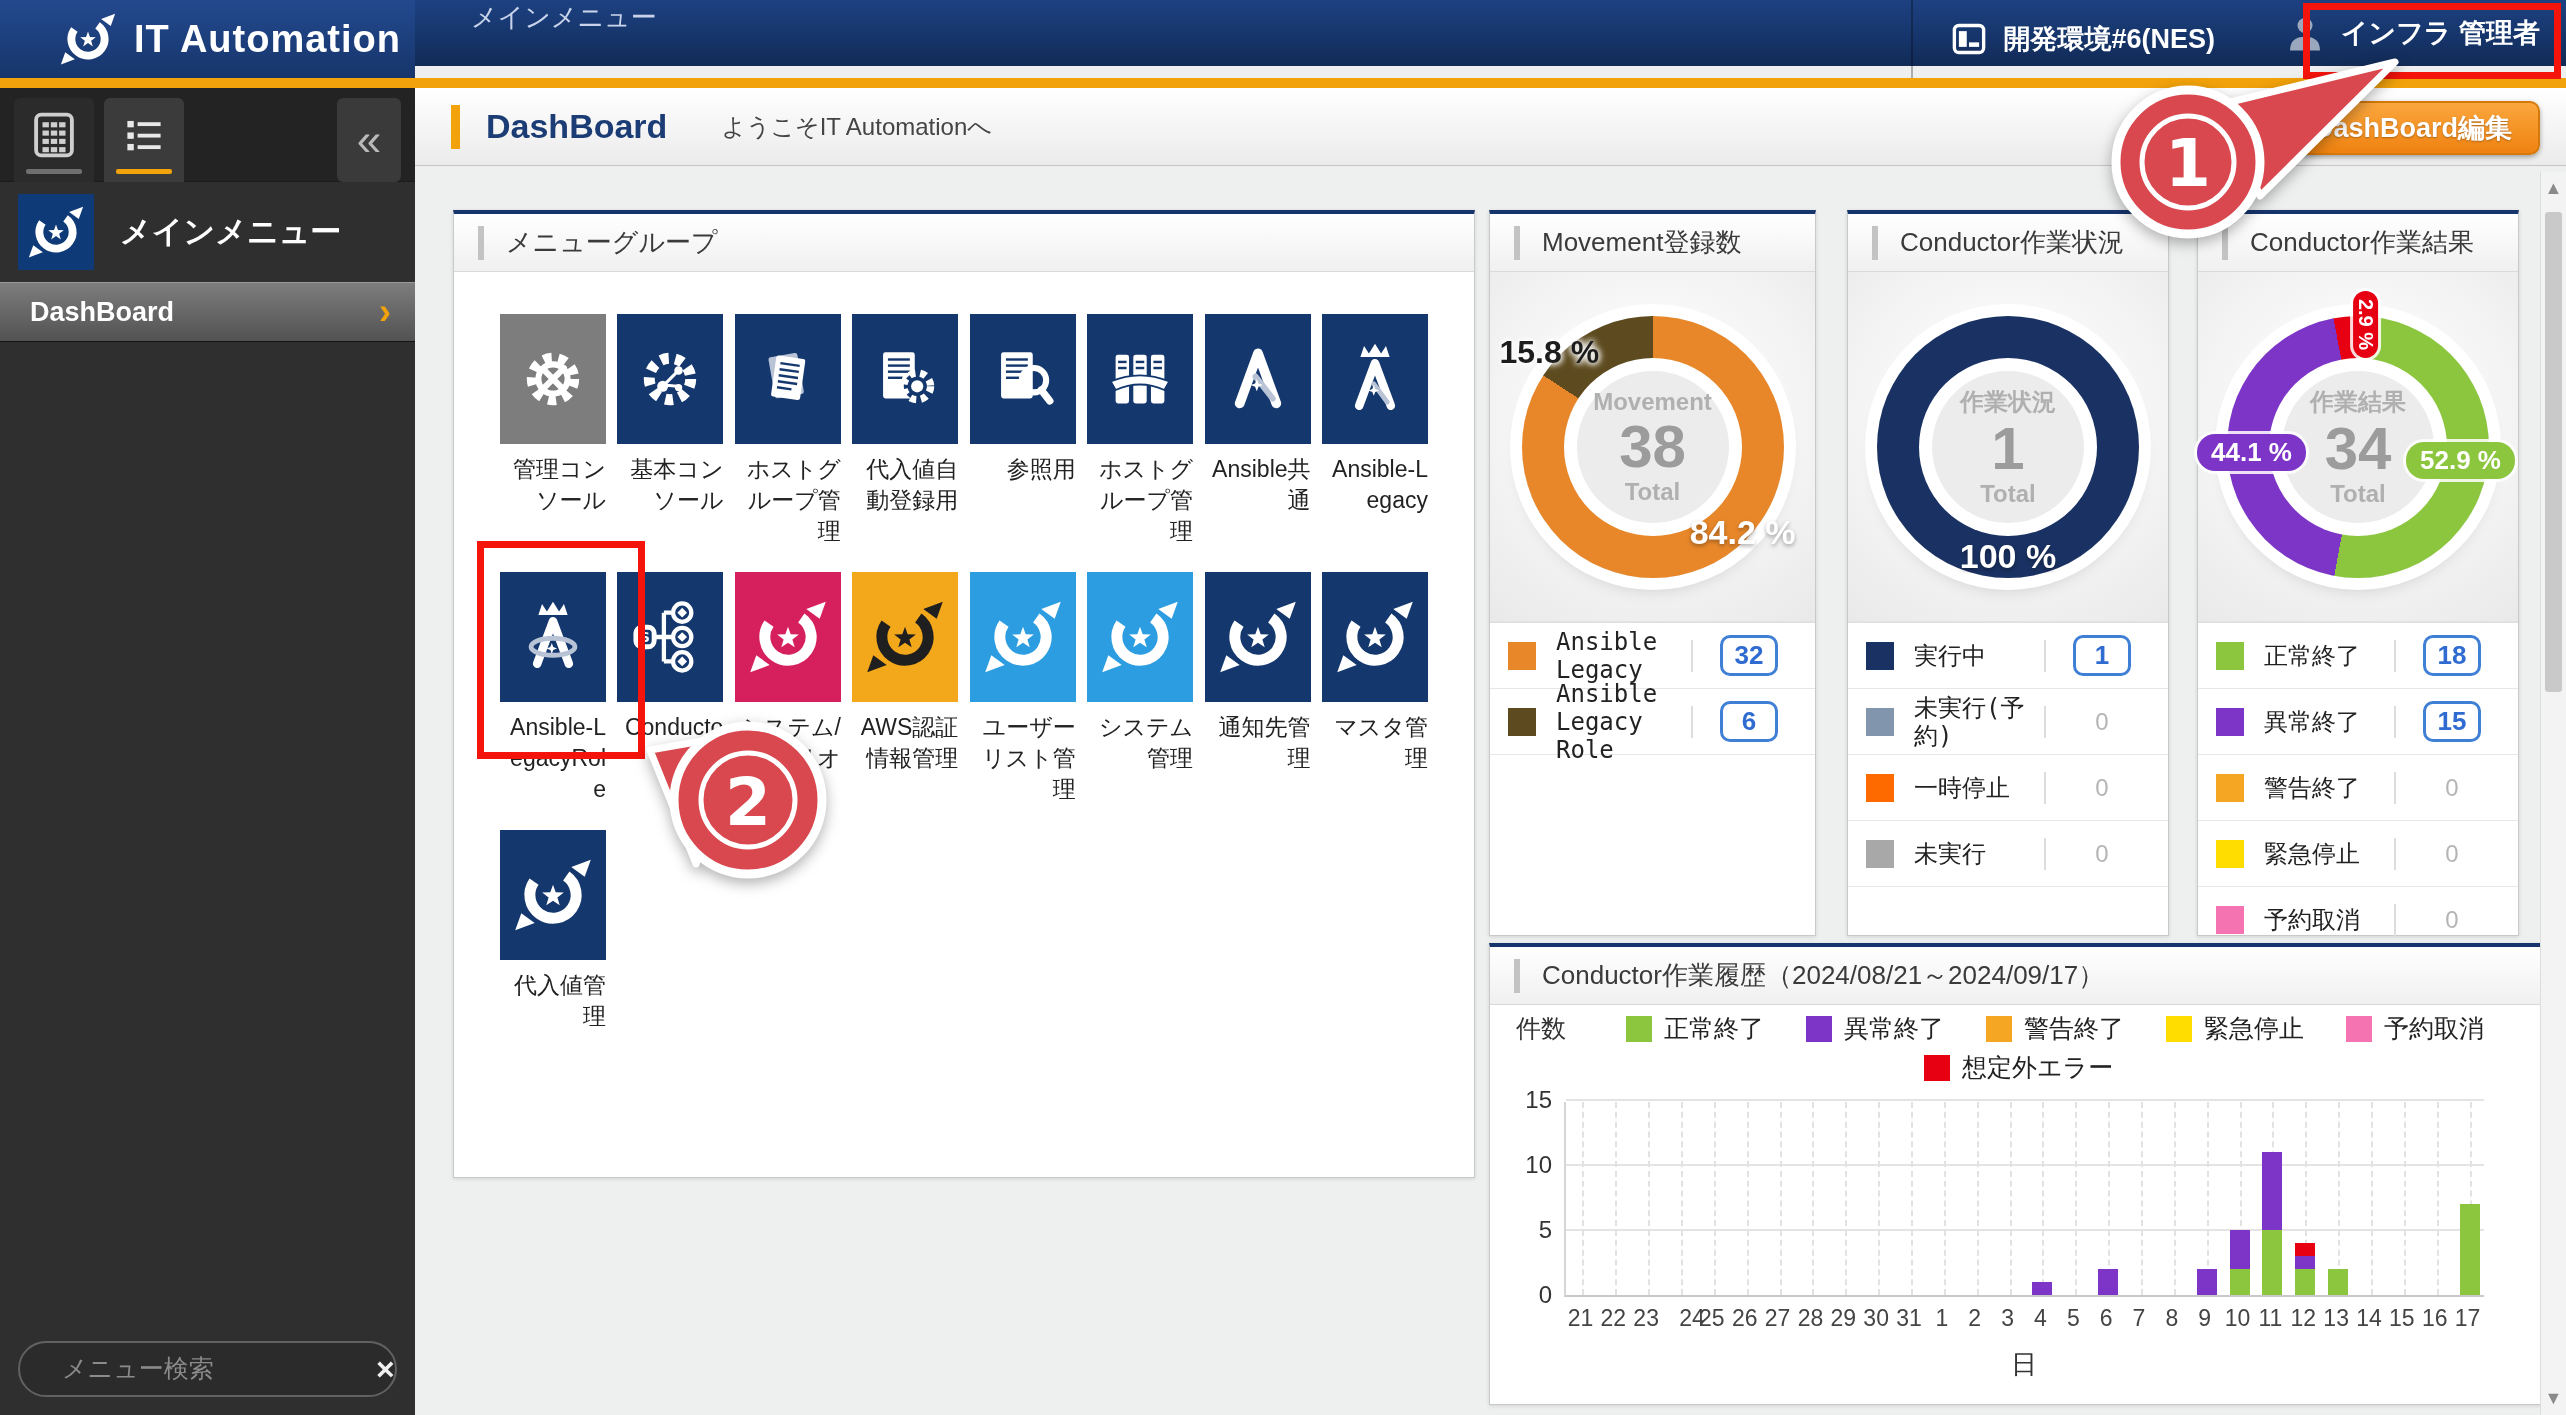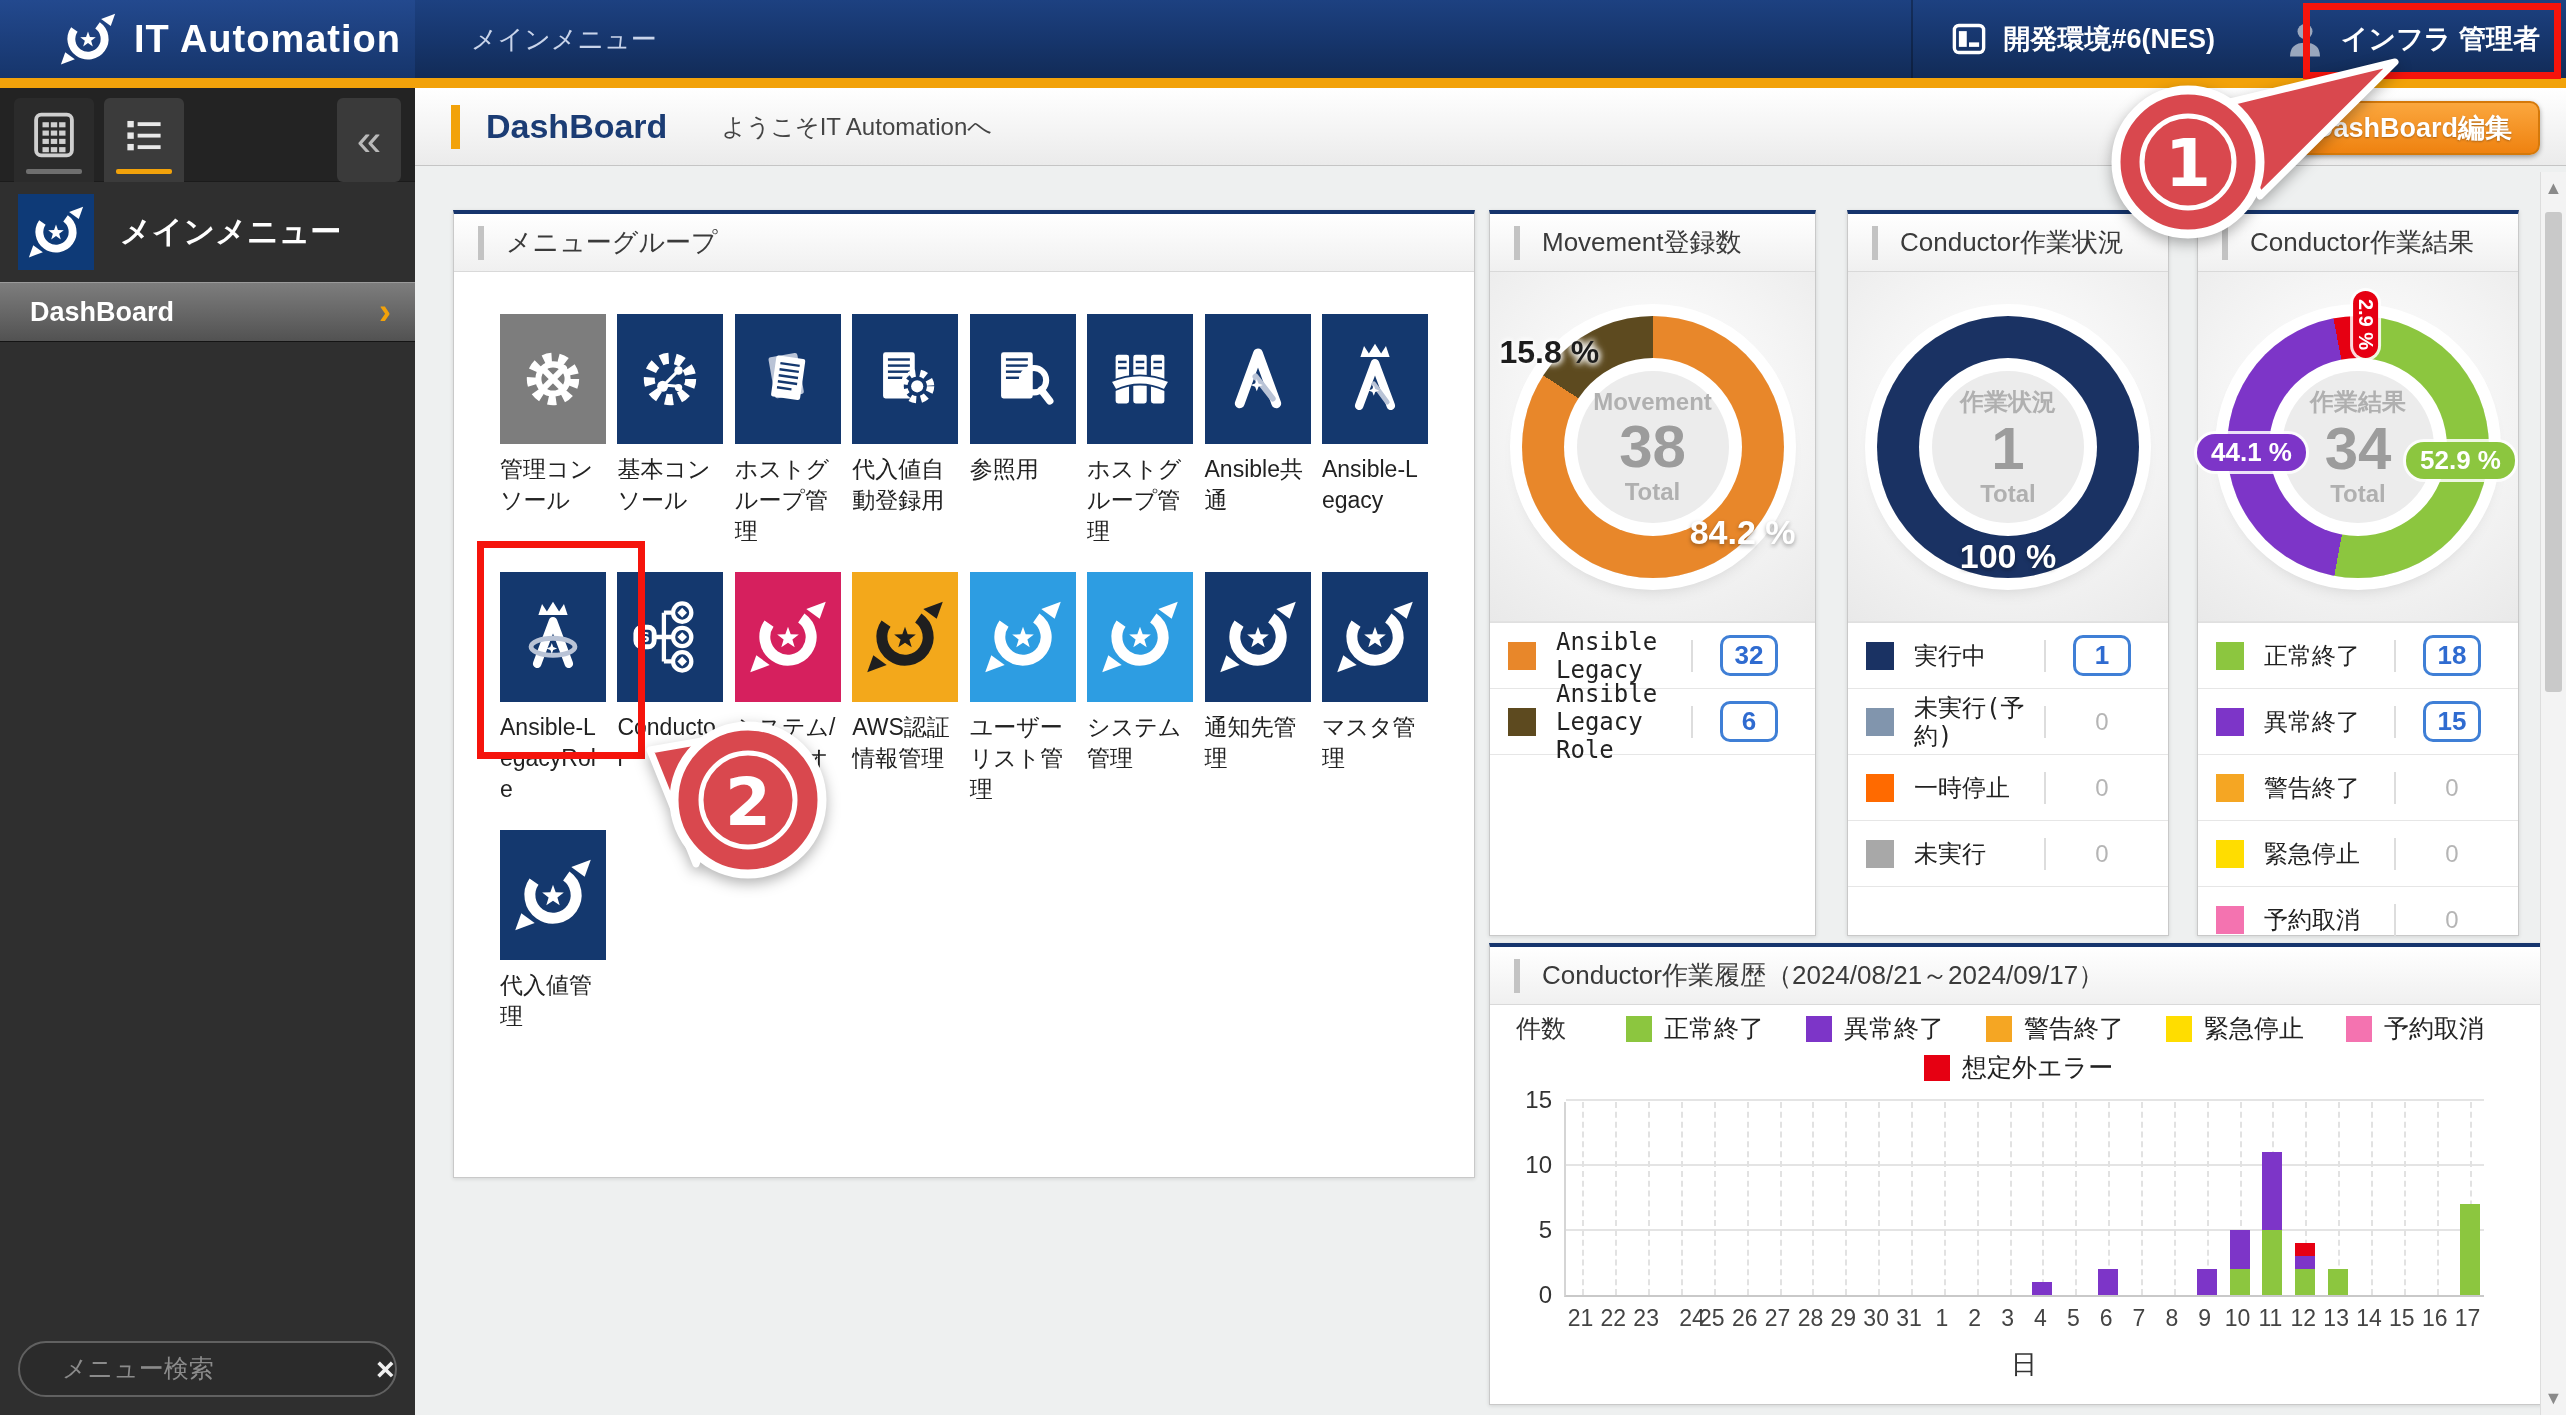--- a/index.html
+++ b/index.html
@@ -1,20 +1,20 @@
 <!DOCTYPE html>
 <html><head>
 <meta charset="utf-8">
 <style>
   html,body{margin:0;padding:0;width:2566px;height:1415px;overflow:hidden;
     font-family:"Liberation Sans","DejaVu Sans",sans-serif;background:#eef0f0;}
   *{box-sizing:border-box;}
 
   
-  #header{position:absolute;left:0;top:0;width:2566px;height:78px;display:flex;align-items:center;
+  #header{position:absolute;left:0;top:0;width:2566px;height:66px;display:flex;
     background:linear-gradient(180deg,#1d4181 0%,#16356b 55%,#122b57 100%);}
   #logo-block{width:415px;height:78px;display:flex;align-items:center;
     background:linear-gradient(180deg,#23498e,#16356b);}
   #logo-block svg{width:56px;height:56px;margin-left:60px;}
   #app-title{color:#fff;font-size:38px;font-weight:bold;margin-left:18px;letter-spacing:1px;}
   #nav-menu{color:#c9d4ea;font-size:26px;margin-left:56px;}
   #header-spacer{flex:1;}
   .hdr-item{display:flex;align-items:center;color:#fff;font-size:27px;font-weight:bold;}
   #env-item{border-left:2px solid rgba(0,0,0,.28);padding-left:38px;margin-right:70px;height:78px;}
   #env-item svg{width:36px;height:36px;margin-right:16px;}
@@ -67,21 +67,21 @@
   .panel-header{height:58px;background:linear-gradient(180deg,#ffffff,#f0f0f0);border-bottom:1px solid #d9d9d9;
     display:flex;align-items:center;}
   .panel-header .gbar{width:6px;height:34px;background:#c3c3c3;margin-left:24px;margin-right:22px;}
   .panel-header .ptitle{color:#3a3a3a;font-size:26px;}
 
   #menu-group-panel{left:453px;top:210px;width:1022px;height:968px;}
   #tile-grid{display:flex;flex-wrap:wrap;justify-content:space-between;padding:42px 46px 0 46px;}
   .tile-cell{width:106px;margin-bottom:16px;min-height:242px;}
   .tile{width:106px;height:130px;display:flex;align-items:center;justify-content:center;}
   .tile svg{width:78px;height:78px;}
-  .tile-label{margin-top:10px;font-size:23px;color:#222;text-align:left;line-height:31px;word-break:break-all;}
+  .tile-label{margin-top:10px;font-size:23px;color:#222;text-align:right;line-height:31px;word-break:break-all;}
 
   .chart-card .chart-area{height:350px;background:radial-gradient(circle at 50% 42%,#fbfbfb 30%,#e9e9e9 100%);
     position:relative;border-bottom:1px solid #e2e2e2;}
   .donut{position:absolute;left:50%;top:44px;transform:translateX(-50%);width:262px;height:262px;border-radius:50%;
     box-shadow:0 0 0 12px #fff,0 10px 18px rgba(0,0,0,.18);}
   .hole{position:absolute;left:50%;top:50%;transform:translate(-50%,-50%);width:178px;height:178px;border-radius:50%;
     background:#fff;display:flex;align-items:center;justify-content:center;}
   .hole-inner{width:152px;height:152px;border-radius:50%;background:#ececec;display:flex;flex-direction:column;
     align-items:center;justify-content:center;}
   .c-label{color:#b0b0b0;font-size:24px;font-weight:bold;}

